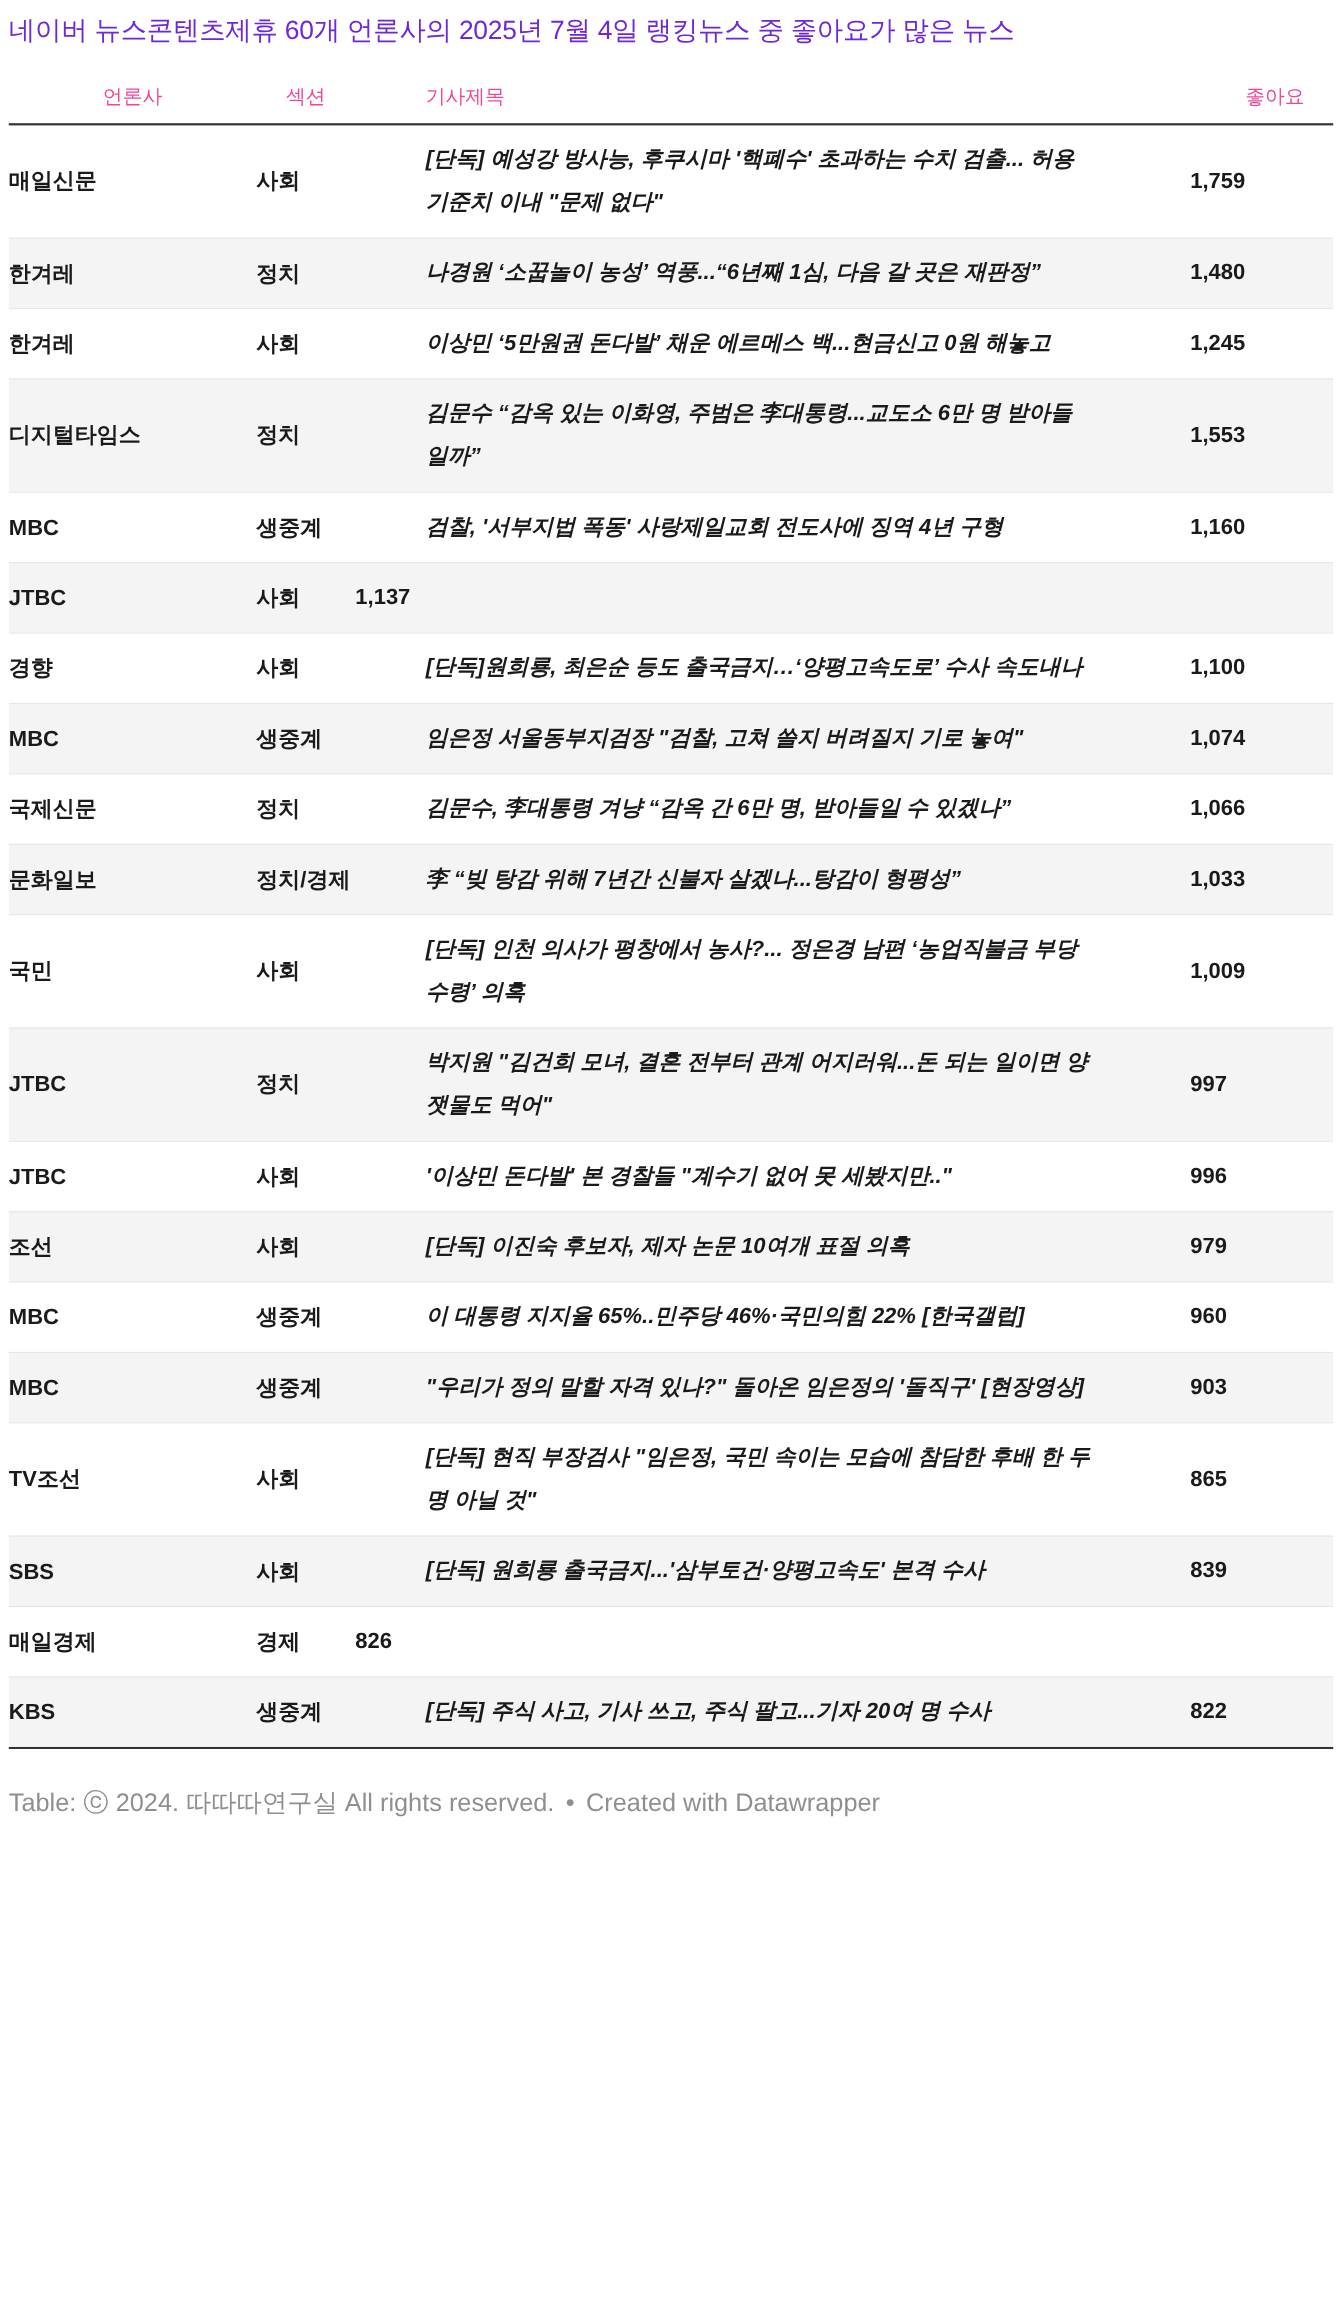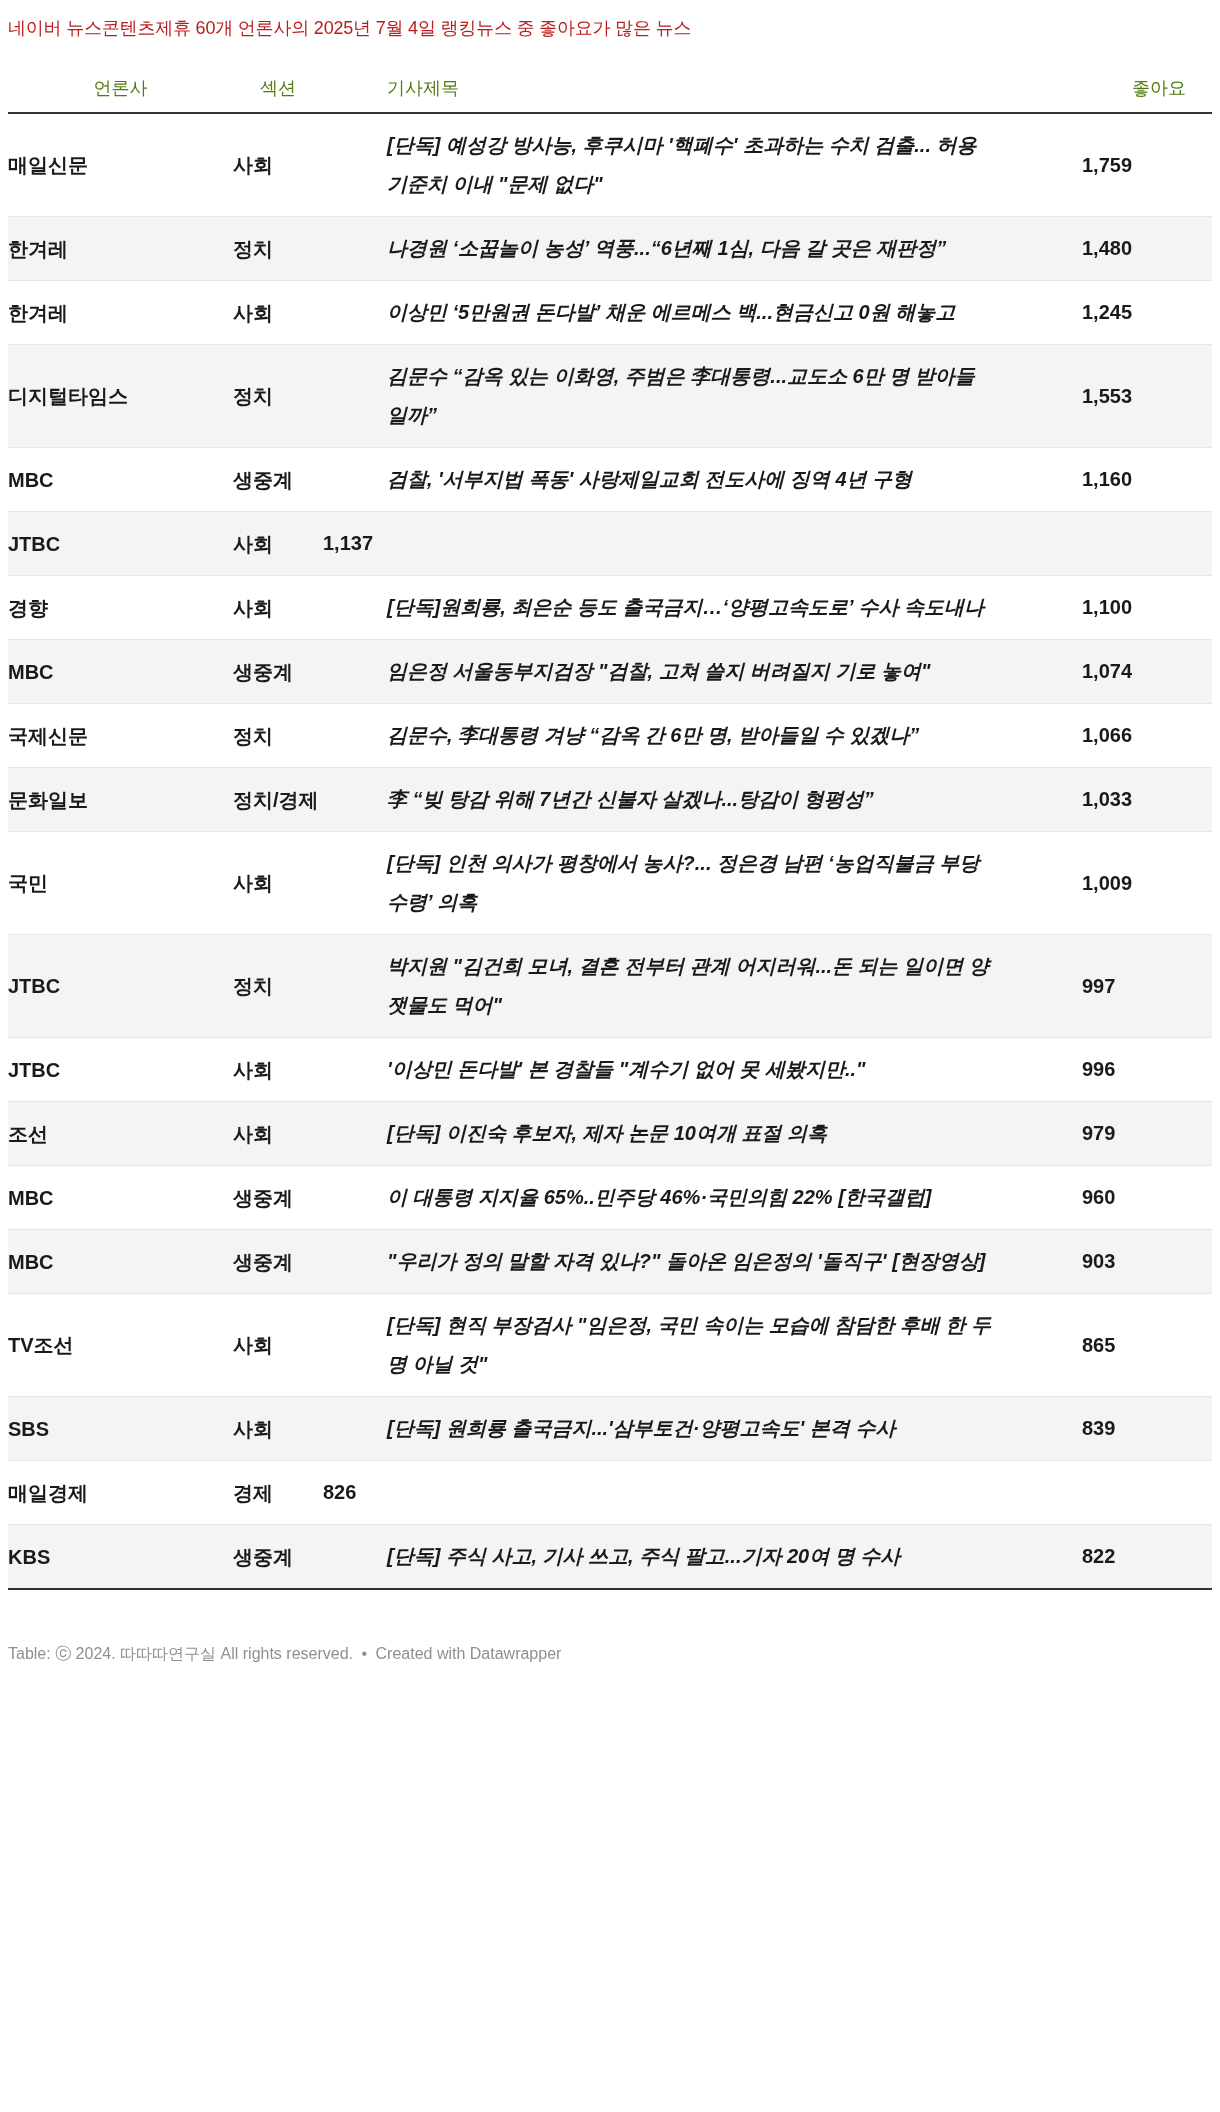--- a/index.html
+++ b/index.html
@@ -3,55 +3,55 @@
 <meta charset="utf-8">
 <style>
   html,body{margin:0;padding:0;}
   body{
     width:1220px;height:2112px;overflow:hidden;background:#ffffff;
     font-family:"Liberation Sans","DejaVu Sans",sans-serif;
     -webkit-font-smoothing:antialiased;
   }
   .container{padding:14px 8px 0 8px;}
   .page-title{
-    font-size:18px;line-height:28px;font-weight:400;color:#b91c1c;
+    font-size:24px;line-height:28px;font-weight:400;color:#6d28d9;
     margin:0;letter-spacing:-0.2px;
   }
   .table{margin-top:34px;}
   .grid{
     display:grid;
     grid-template-columns:225px 90px 1fr 130px;
   }
   .thead{
     align-items:end;
     padding-bottom:12px;
     border-bottom:2px solid #333333;
   }
-  .th{font-size:18px;color:#4d7c0f;font-weight:400;}
+  .th{font-size:18px;color:#ec4899;font-weight:400;}
   .th-press,.th-section{text-align:center;}
   .th-headline{padding-left:64px;text-align:left;}
   .th-likes{text-align:right;padding-right:26px;}
   .tbody{border-bottom:2px solid #333333;}
   .row{
     display:grid;
     grid-template-columns:225px 90px 1fr 130px;
     align-items:center;
     padding:12px 0;
   }
   .row:nth-child(even){background:#f4f4f4;}
   .row + .row{border-top:1px solid #e6e6e6;}
   .td{
     font-size:20px;font-weight:700;color:#1a1a1a;line-height:39px;
   }
   .td-press,.td-section{text-align:left;line-height:34px;}
   .td-headline{padding-left:64px;padding-right:90px;font-style:italic;}
   .td-likes{text-align:left;padding-right:26px;font-variant-numeric:tabular-nums;}
   .footer{
-    margin-top:52px;
-    font-size:16px;color:#8f8f8f;font-weight:400;line-height:24px;
+    margin-top:36px;
+    font-size:23px;color:#8f8f8f;font-weight:400;line-height:24px;
   }
   .footer .sep{margin:0 4px;}
   .footer span{white-space:pre-wrap;}
 </style>
 </head>
 <body>
 
 <div class="container">
 
   <h1 class="page-title">네이버 뉴스콘텐츠제휴 60개 언론사의 2025년 7월 4일 랭킹뉴스 중 좋아요가 많은 뉴스</h1>

